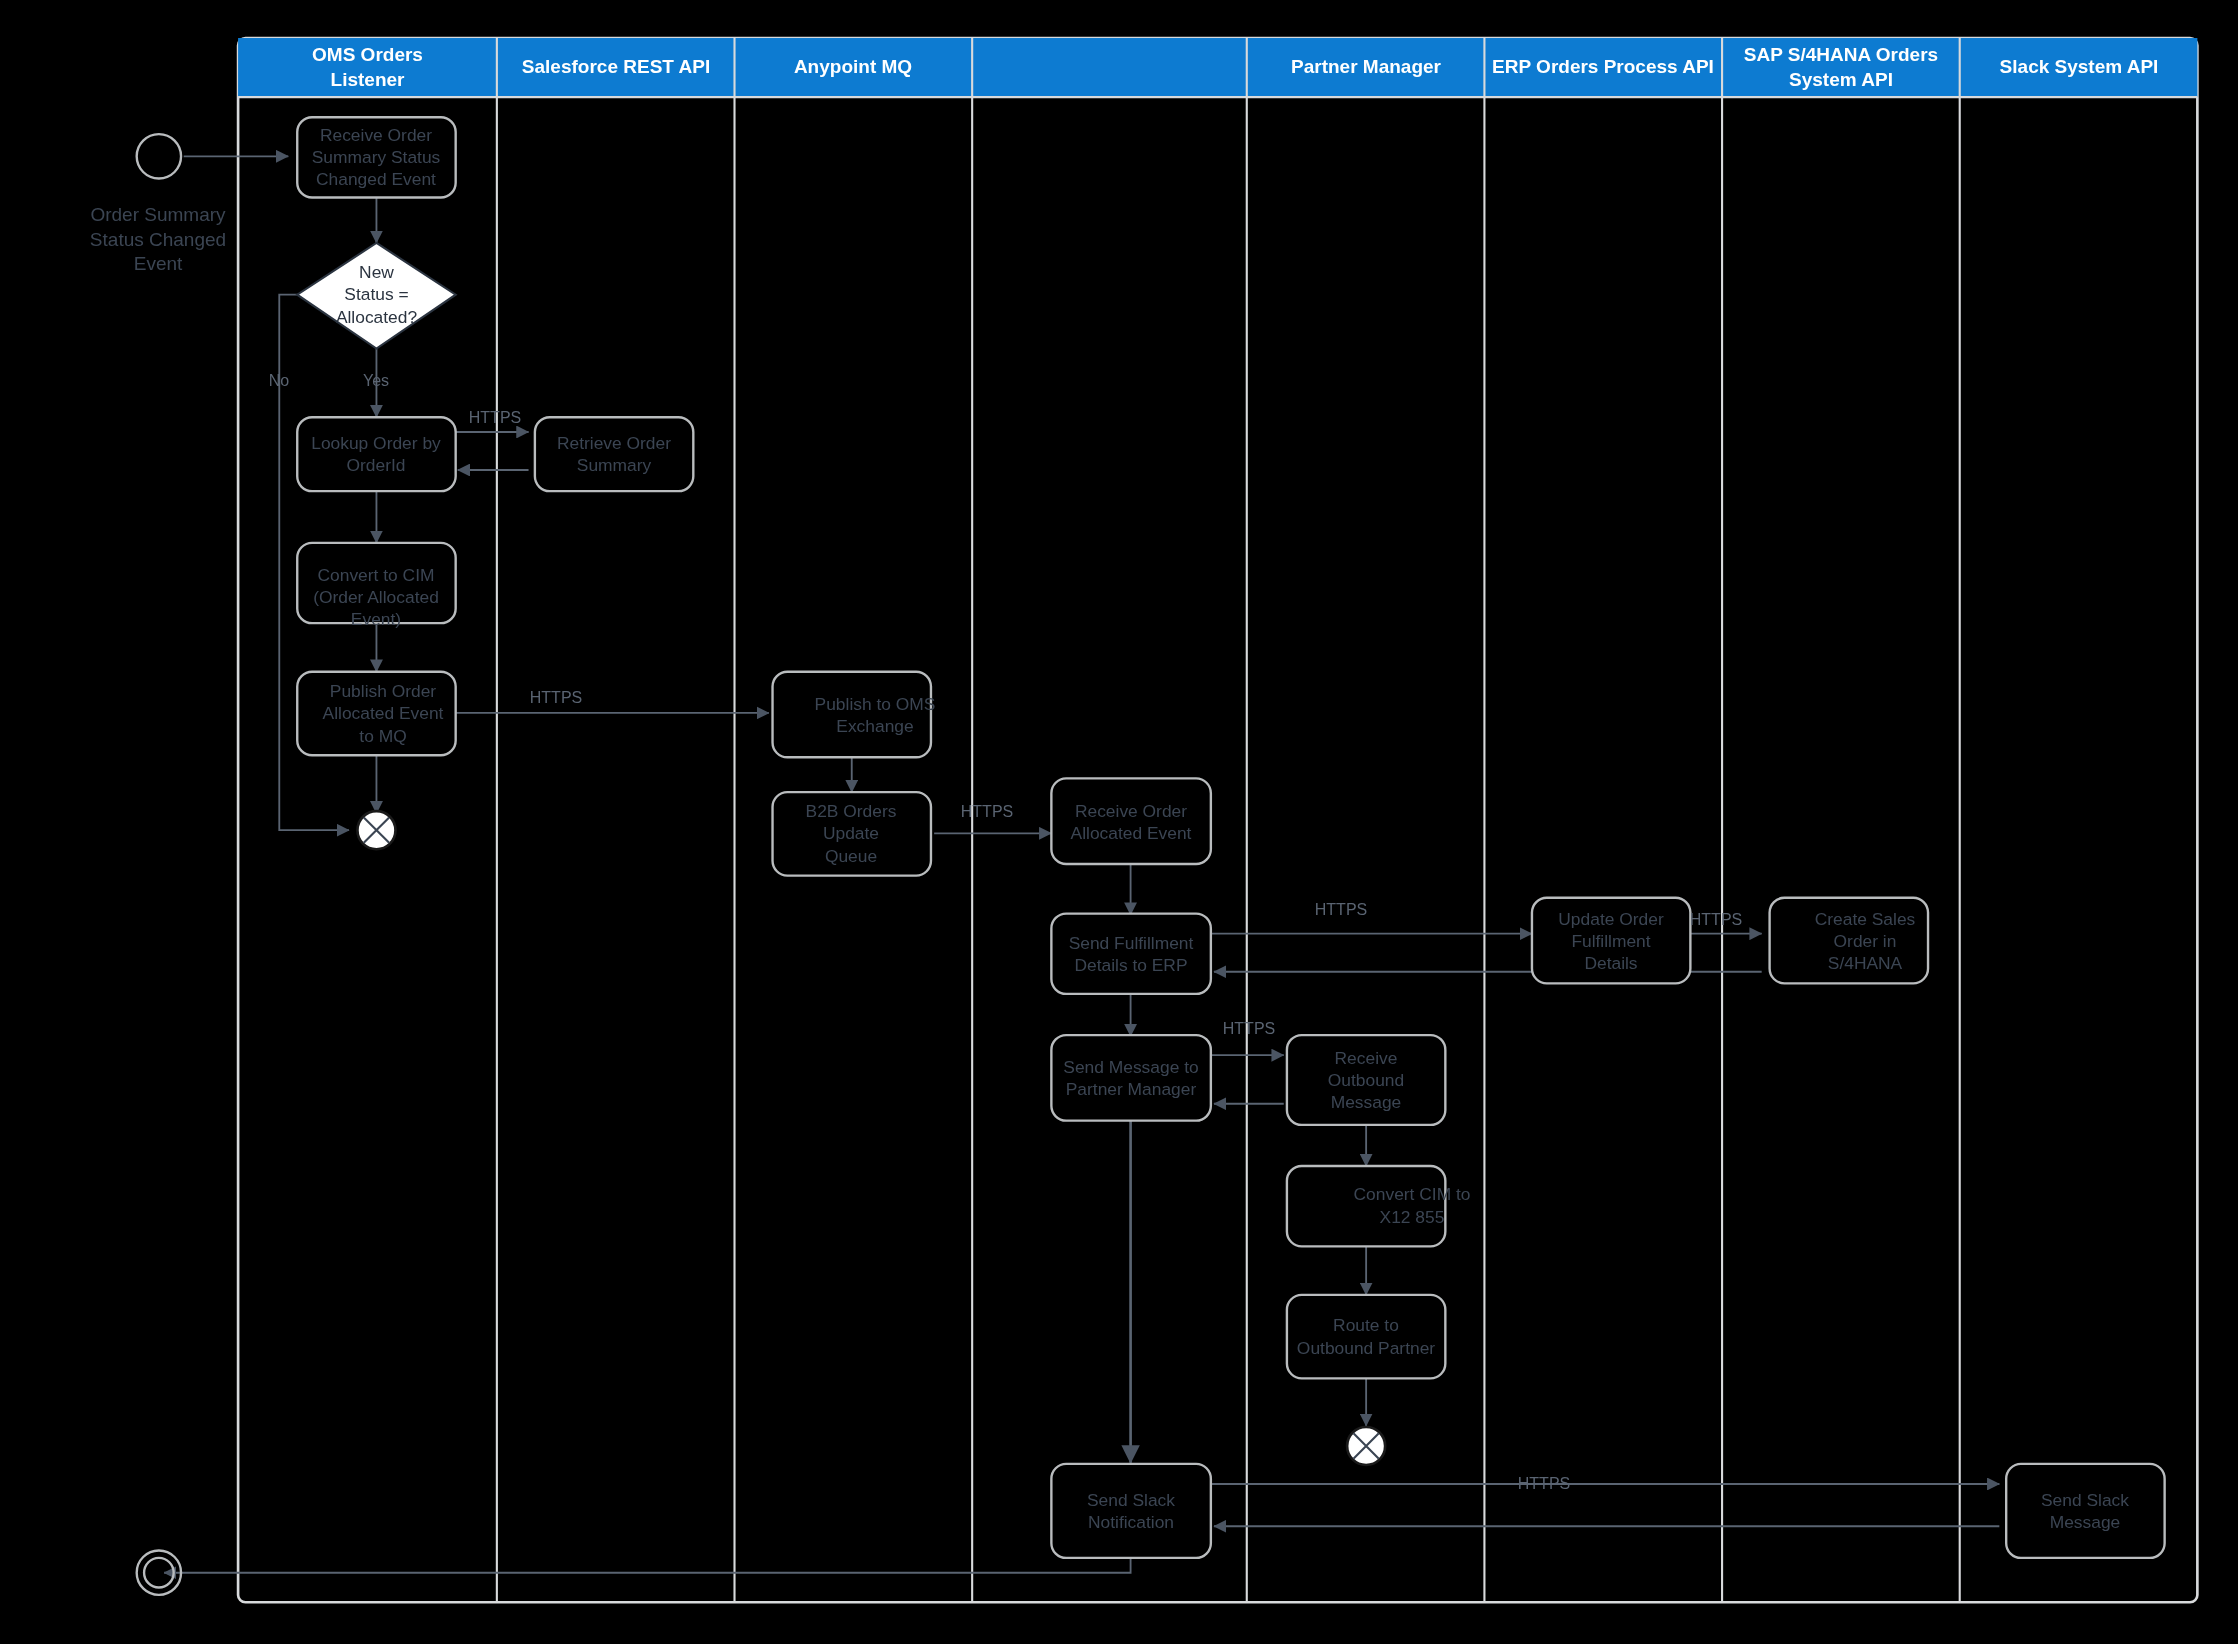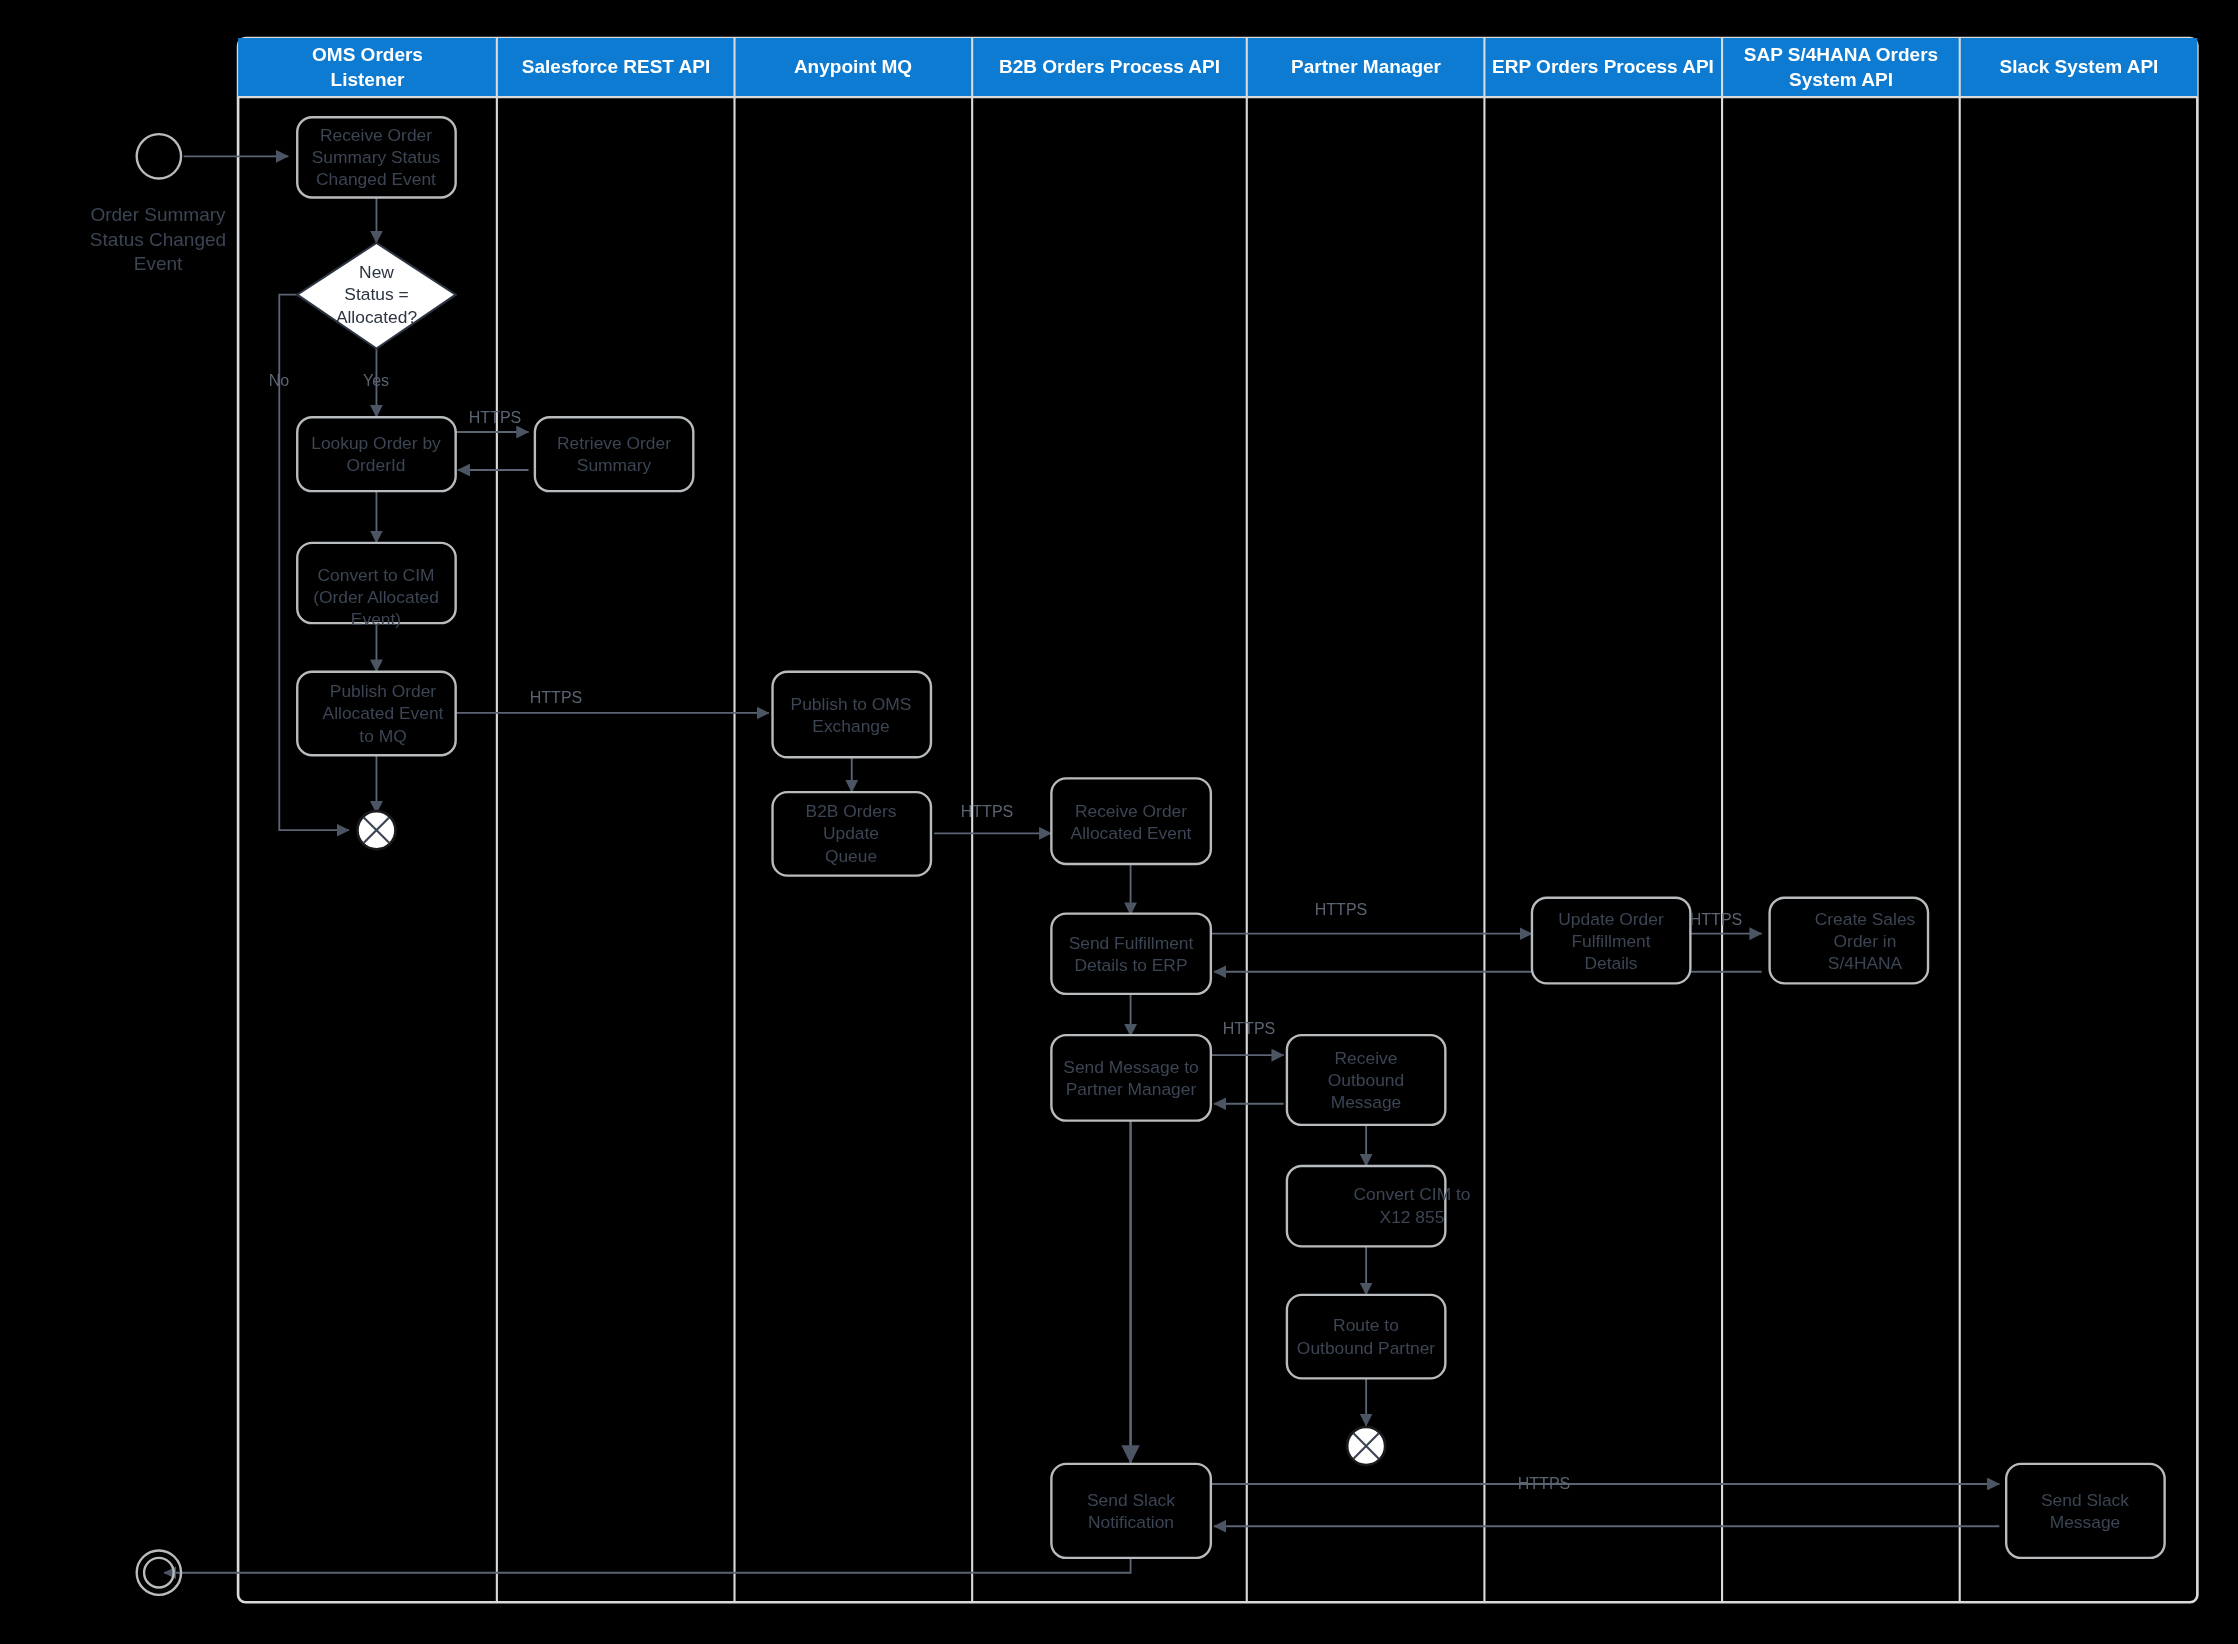--- a/index.html
+++ b/index.html
@@ -156,21 +156,20 @@
     <g>
       <circle cx="2586" cy="2738" r="36" fill="#FFFFFF" stroke="#1A1A1A" stroke-width="5"></circle>
       <path d="M 2562 2714 L 2610 2762 M 2610 2714 L 2562 2762" stroke="#3B4553" stroke-width="4" fill="none"></path>
     </g>
   </svg>
 
   <div class="laneTitle" style="left:238px;top:38px;width:259px;height:59px;">OMS Orders
 Listener</div>
   <div class="laneTitle" style="left:497px;top:38px;width:238px;height:59px;">Salesforce REST API</div>
   <div class="laneTitle" style="left:734px;top:38px;width:238px;height:59px;">Anypoint MQ</div>
-  <div class="laneTitle" style="left:972px;top:38px;width:275px;height:59px;">B2B Orders Process API</div>
   <div class="laneTitle" style="left:1247px;top:38px;width:238px;height:59px;">Partner Manager</div>
   <div class="laneTitle" style="left:1484px;top:38px;width:238px;height:59px;">ERP Orders Process API</div>
   <div class="laneTitle" style="left:1722px;top:38px;width:238px;height:59px;">SAP S/4HANA Orders
 System API</div>
   <div class="laneTitle" style="left:1960px;top:38px;width:238px;height:59px;">Slack System API</div>
 
   <div class="startLabel" style="left:158px;top:203px;width:174px;">Order Summary
 Status Changed
 Event</div>
 
@@ -191,21 +190,21 @@
   <div class="nodeLabel" style="left:297px;top:557px;width:158px;height:80px;">Convert to CIM
 (Order Allocated
 Event)</div>
 
   <div class="nodeLabel" style="left:297px;top:672px;width:172px;height:83px;">Publish Order
 Allocated Event
 to MQ</div>
 
   <div class="nodeLabel" style="left:357px;top:811px;width:38px;height:38px;"></div>
 
-  <div class="nodeLabel" style="left:772px;top:672px;width:158px;height:86px;">Publish to OMS
+  <div class="nodeLabel" style="left:772px;top:672px;width:158px;height:86px;padding-left:24px;">Publish to OMS
 Exchange</div>
 
   <div class="nodeLabel" style="left:772px;top:792px;width:158px;height:83px;">B2B Orders
 Update
 Queue</div>
 
   <div class="nodeLabel" style="left:1051px;top:779px;width:160px;height:86px;">Receive Order
 Allocated Event</div>
 
   <div class="nodeLabel" style="left:1051px;top:914px;width:160px;height:80px;">Send Fulfillment

